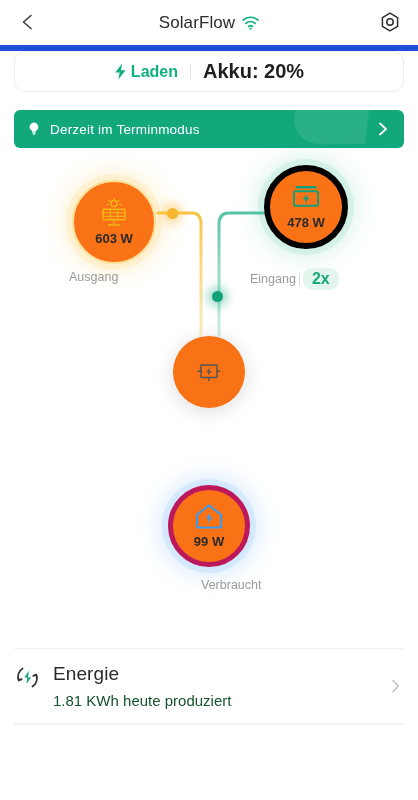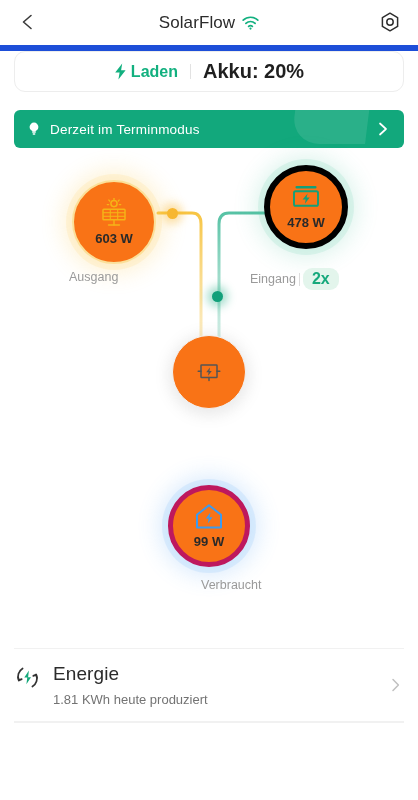--- a/index.html
+++ b/index.html
@@ -108,21 +108,21 @@
   
   .list { position: absolute; left: 0; top: 648px; width: 418px; }
   .list-divider { height: 1px; background: #f1f1f1; margin: 0 14px; }
   .list-row {
     position: relative; display: flex; align-items: flex-start;
     padding: 14px 14px 14px 14px; min-height: 54px;
   }
   .row-icon { width: 28px; flex: 0 0 28px; margin-top: 1px; }
   .row-body { flex: 1; margin-left: 11px; }
   .row-title { font-size: 19px; color: #2b2b2b; letter-spacing: .1px; }
-  .row-sub { font-size: 13px; color: #737373; margin-top: 7px; }
+  .row-sub { font-size: 15px; color: #14532d; margin-top: 7px; }
   .row-chevron { position: absolute; right: 16px; top: 50%; transform: translateY(-50%); }
 </style>
 </head>
 <body>
 
 <div class="app">
 
   <div class="header">
     <div class="back-btn">
       <svg width="20" height="20" viewBox="0 0 20 20">

